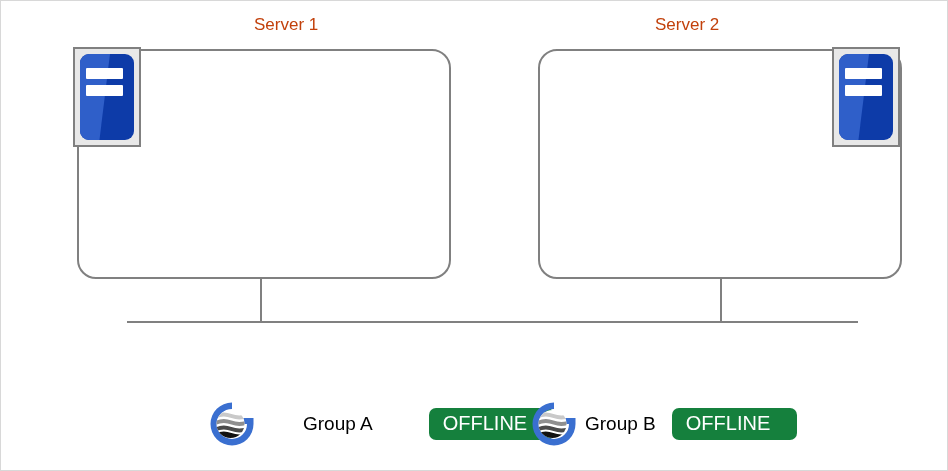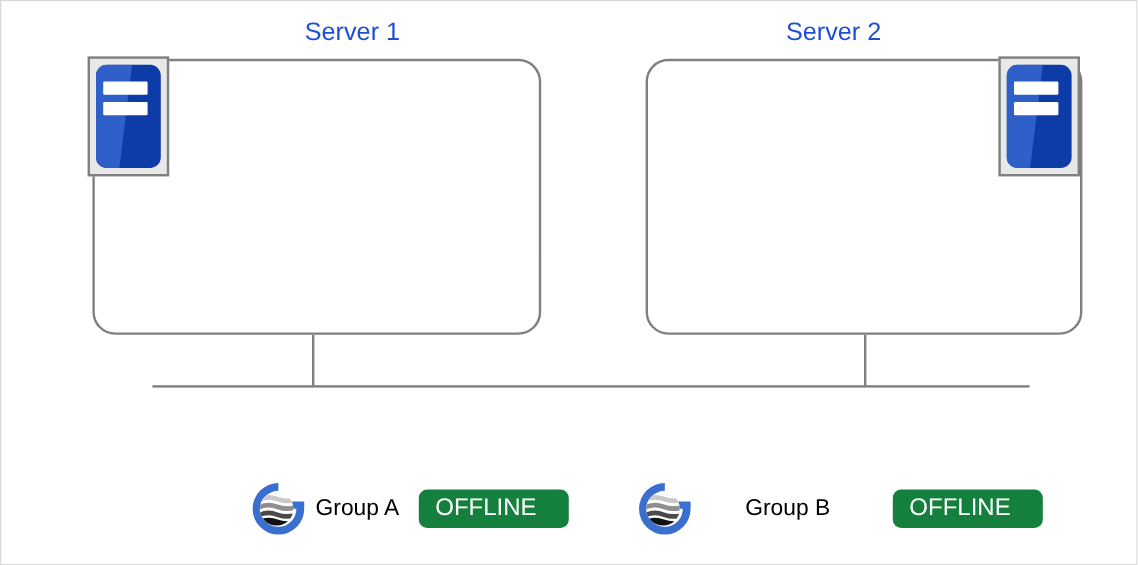--- a/index.html
+++ b/index.html
@@ -16,22 +16,22 @@
     height: 471px;
     background: #ffffff;
     box-sizing: border-box;
     border: 1px solid #d8d8d8;
     overflow: hidden;
   }
 
   
   .server-title {
     position: absolute;
-    font-size: 21px;
-    color: #1d4ed8;
+    font-size: 17px;
+    color: #c2410c;
     white-space: nowrap;
     letter-spacing: 0px;
   }
 
   
   .server-box {
     position: absolute;
     border: 2px solid #808080;
     border-radius: 19px;
     background: #ffffff;
@@ -139,39 +139,39 @@
       <div class="bar bar-2"></div>
     </div>
   </div>
 
   <div class="line-v" style="left: 259px; top: 278px; width: 2px; height: 43px;"></div>
 
   <div class="line-v" style="left: 719px; top: 278px; width: 2px; height: 43px;"></div>
 
   <div class="line-h" style="left: 126px; top: 320px; width: 731px; height: 2px;"></div>
 
-  <div class="group-row" style="left: 206px; top: 397px;">
+  <div class="group-row" style="left: 206px; top: 397px; gap: 40px;">
     <svg class="group-logo" viewBox="0 0 100 100">
       <path d="M93 50 A43 43 0 1 1 50 7 L50 20 A30 30 0 1 0 80 50 L62 50 L62 38 L93 38 Z" fill="#3a6fd0"></path>
       <clipPath id="globeClipA">
           <circle cx="47" cy="50" r="28"></circle>
         </clipPath>
       <g clip-path="url(#globeClipA)">
         <rect x="15" y="20" width="70" height="60" fill="#ffffff"></rect>
         <path d="M15 32 q16 -9 34 -2 q16 6 36 -1 l0 8 q-20 7 -36 1 q-18 -7 -34 2 Z" fill="#c9c9c9"></path>
         <path d="M15 45 q16 -9 34 -2 q16 6 36 -1 l0 8 q-20 7 -36 1 q-18 -7 -34 2 Z" fill="#8f8f8f"></path>
         <path d="M15 58 q16 -9 34 -2 q16 6 36 -1 l0 8 q-20 7 -36 1 q-18 -7 -34 2 Z" fill="#4a4a4a"></path>
         <path d="M15 70 q16 -9 34 -2 q16 6 36 -1 l0 16 l-70 0 Z" fill="#111111"></path>
       </g>
     </svg>
     <div class="group-label">Group A</div>
     <div class="status-badge">OFFLINE</div>
   </div>
 
-  <div class="group-row" style="left: 528px; top: 397px; gap: 36px;">
+  <div class="group-row" style="left: 528px; top: 397px;">
     <svg class="group-logo" viewBox="0 0 100 100">
       <path d="M93 50 A43 43 0 1 1 50 7 L50 20 A30 30 0 1 0 80 50 L62 50 L62 38 L93 38 Z" fill="#3a6fd0"></path>
       <clipPath id="globeClipB">
           <circle cx="47" cy="50" r="28"></circle>
         </clipPath>
       <g clip-path="url(#globeClipB)">
         <rect x="15" y="20" width="70" height="60" fill="#ffffff"></rect>
         <path d="M15 32 q16 -9 34 -2 q16 6 36 -1 l0 8 q-20 7 -36 1 q-18 -7 -34 2 Z" fill="#c9c9c9"></path>
         <path d="M15 45 q16 -9 34 -2 q16 6 36 -1 l0 8 q-20 7 -36 1 q-18 -7 -34 2 Z" fill="#8f8f8f"></path>
         <path d="M15 58 q16 -9 34 -2 q16 6 36 -1 l0 8 q-20 7 -36 1 q-18 -7 -34 2 Z" fill="#4a4a4a"></path>

